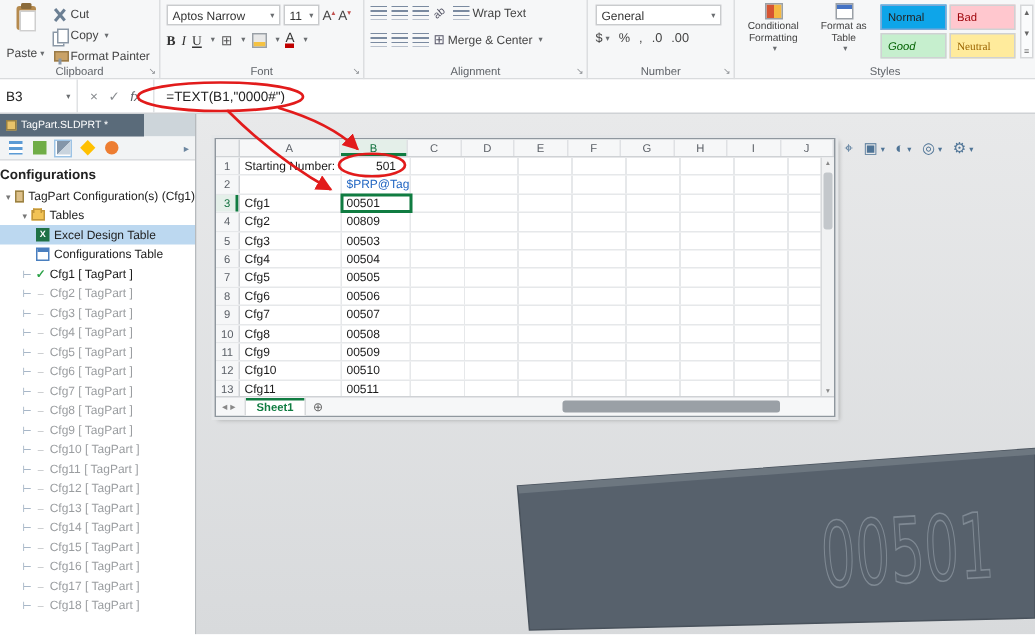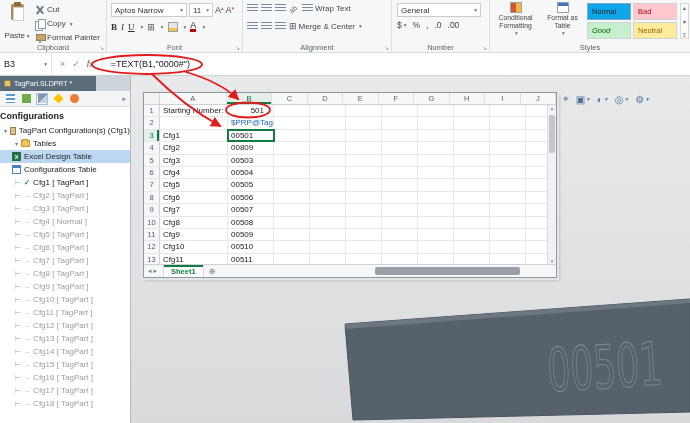--- a/index.html
+++ b/index.html
@@ -62,21 +62,21 @@
   .bigbtn { position:absolute; top:2px; width:45px; height:40px; display:flex; flex-direction:column; align-items:center; justify-content:flex-start; gap:1px; text-align:center; font-size:6.8px; color:#444; line-height:7px; }
   .cf-btn { left:3px; }
   .fat-btn { left:50px; }
   .cf-icon { width:12px; height:11px; border:1px solid #9aa0a6; background:linear-gradient(90deg,#d65532 0 50%,#f5b942 50% 100%); }
   .fat-icon { width:12px; height:11px; border:1px solid #9aa0a6; background:linear-gradient(#4472c4 0 35%, #fff 35%); }
   .style-gallery { position:absolute; left:97px; top:3px; width:90px; height:36px; display:grid; grid-template-columns:1fr 1fr; grid-template-rows:1fr 1fr; gap:2px; }
   .style-cell { display:flex; align-items:center; padding-left:4px; font-size:7.5px; border:1px solid #cfd1d3; background:#0ea5e9; color:#222; }
   .style-cell:nth-of-type(1) { border:1px solid #7aa7d6; }
   .style-cell:nth-of-type(2) { background:#FFC7CE; color:#9C0006; }
   .style-cell:nth-of-type(3) { background:#C6EFCE; color:#006100;font-style:italic; }
-  .style-cell:nth-of-type(4) { background:#FFEB9C; color:#9C6500; }
+  .style-cell:nth-of-type(4) { background:#FFEB9C; color:#9C6500;font-family:Liberation Serif, serif; }
   .gal-arrows { position:absolute; right:1px; top:3px; width:9px; height:36px; display:flex; flex-direction:column; justify-content:space-between; align-items:center; font-size:6px; color:#666; border:1px solid #d5d7d9; background:#fafbfc; }
 
   
   .fbar { position:absolute; left:0; top:53px; width:690px; height:23px; background:#fff; border-bottom:1px solid #cfd2d5; display:flex; align-items:center; }
   .namebox { width:52px; height:100%; border-right:1px solid #e0e2e4; display:flex; align-items:center; justify-content:space-between; padding:0 4px; font-size:9px; color:#222; }
   .fbtns { display:flex; align-items:center; gap:7px; padding:0 8px; border-right:1px solid #e0e2e4; height:100%; }
   .fb { font-size:9px; color:#8a8d91; }
   .fb-x::before { content:"×"; }
   .fb-ck::before { content:"✓"; }
   .fb-fx { font-style:italic; color:#5f6368; }
@@ -103,21 +103,21 @@
   .tree { font-size:8px; color:#222; }
   .trow { height:13px; display:flex; align-items:center; gap:3px; white-space:nowrap; }
   .exp::before { content:"▾"; font-size:6px; color:#777; }
   .part-icon { width:8px; height:8px; background:#ddc089; border:1px solid #9a8142; }
   .folder-icon { width:9px; height:7px; background:#f2c355; border:1px solid #c2963a; position:relative; }
   .folder-icon::before { content:""; position:absolute; top:-2px; left:0; width:4px; height:2px; background:#f2c355; border:1px solid #c2963a; border-bottom:none; }
   .xldt-icon { width:9px; height:9px; background:#1f7145; color:#fff; font-size:6px; font-weight:bold; display:flex; align-items:center; justify-content:center; }
   .ct-icon { width:9px; height:9px; border:1px solid #4a7fbf; background:linear-gradient(#4a7fbf 0 30%, #fff 30%); }
   .row-root { padding-left:4px; }
   .row-tables { padding-left:15px; }
-  .row-dt, .row-ct { padding-left:12px; }
+  .row-dt, .row-ct { padding-left:24px; }
   .row-dt { background:#bcd8f0; }
   .cfg-row { height:13px; display:flex; align-items:center; gap:2px; padding-left:15px; white-space:nowrap; }
   .cfg-glyph::before { content:"⊢"; color:#8fa3b8; font-size:7px; }
   .cfg-check { width:8px; text-align:center; }
   .cfg-check::before { content:"–"; color:#b9bcbf; font-size:7px; }
   .cfg-row:first-of-type .cfg-check::before { content:"✓"; color:#2aa146; font-weight:bold; font-size:8px; }
   .cfg-label { color:#9a9da0; font-size:8px; }
   .cfg-row:first-of-type .cfg-label { color:#1a1a1a; }
 
   
@@ -391,21 +391,21 @@
             <span class="cfg-label">Cfg2 [ TagPart ]</span>
           </div>
           <div class="cfg-row">
             <span class="cfg-glyph"></span>
             <span class="cfg-check"></span>
             <span class="cfg-label">Cfg3 [ TagPart ]</span>
           </div>
           <div class="cfg-row">
             <span class="cfg-glyph"></span>
             <span class="cfg-check"></span>
-            <span class="cfg-label">Cfg4 [ Normal ]</span>
+            <span class="cfg-label">Cfg4 [ TagPart ]</span>
           </div>
           <div class="cfg-row">
             <span class="cfg-glyph"></span>
             <span class="cfg-check"></span>
             <span class="cfg-label">Cfg5 [ TagPart ]</span>
           </div>
           <div class="cfg-row">
             <span class="cfg-glyph"></span>
             <span class="cfg-check"></span>
             <span class="cfg-label">Cfg6 [ TagPart ]</span>

